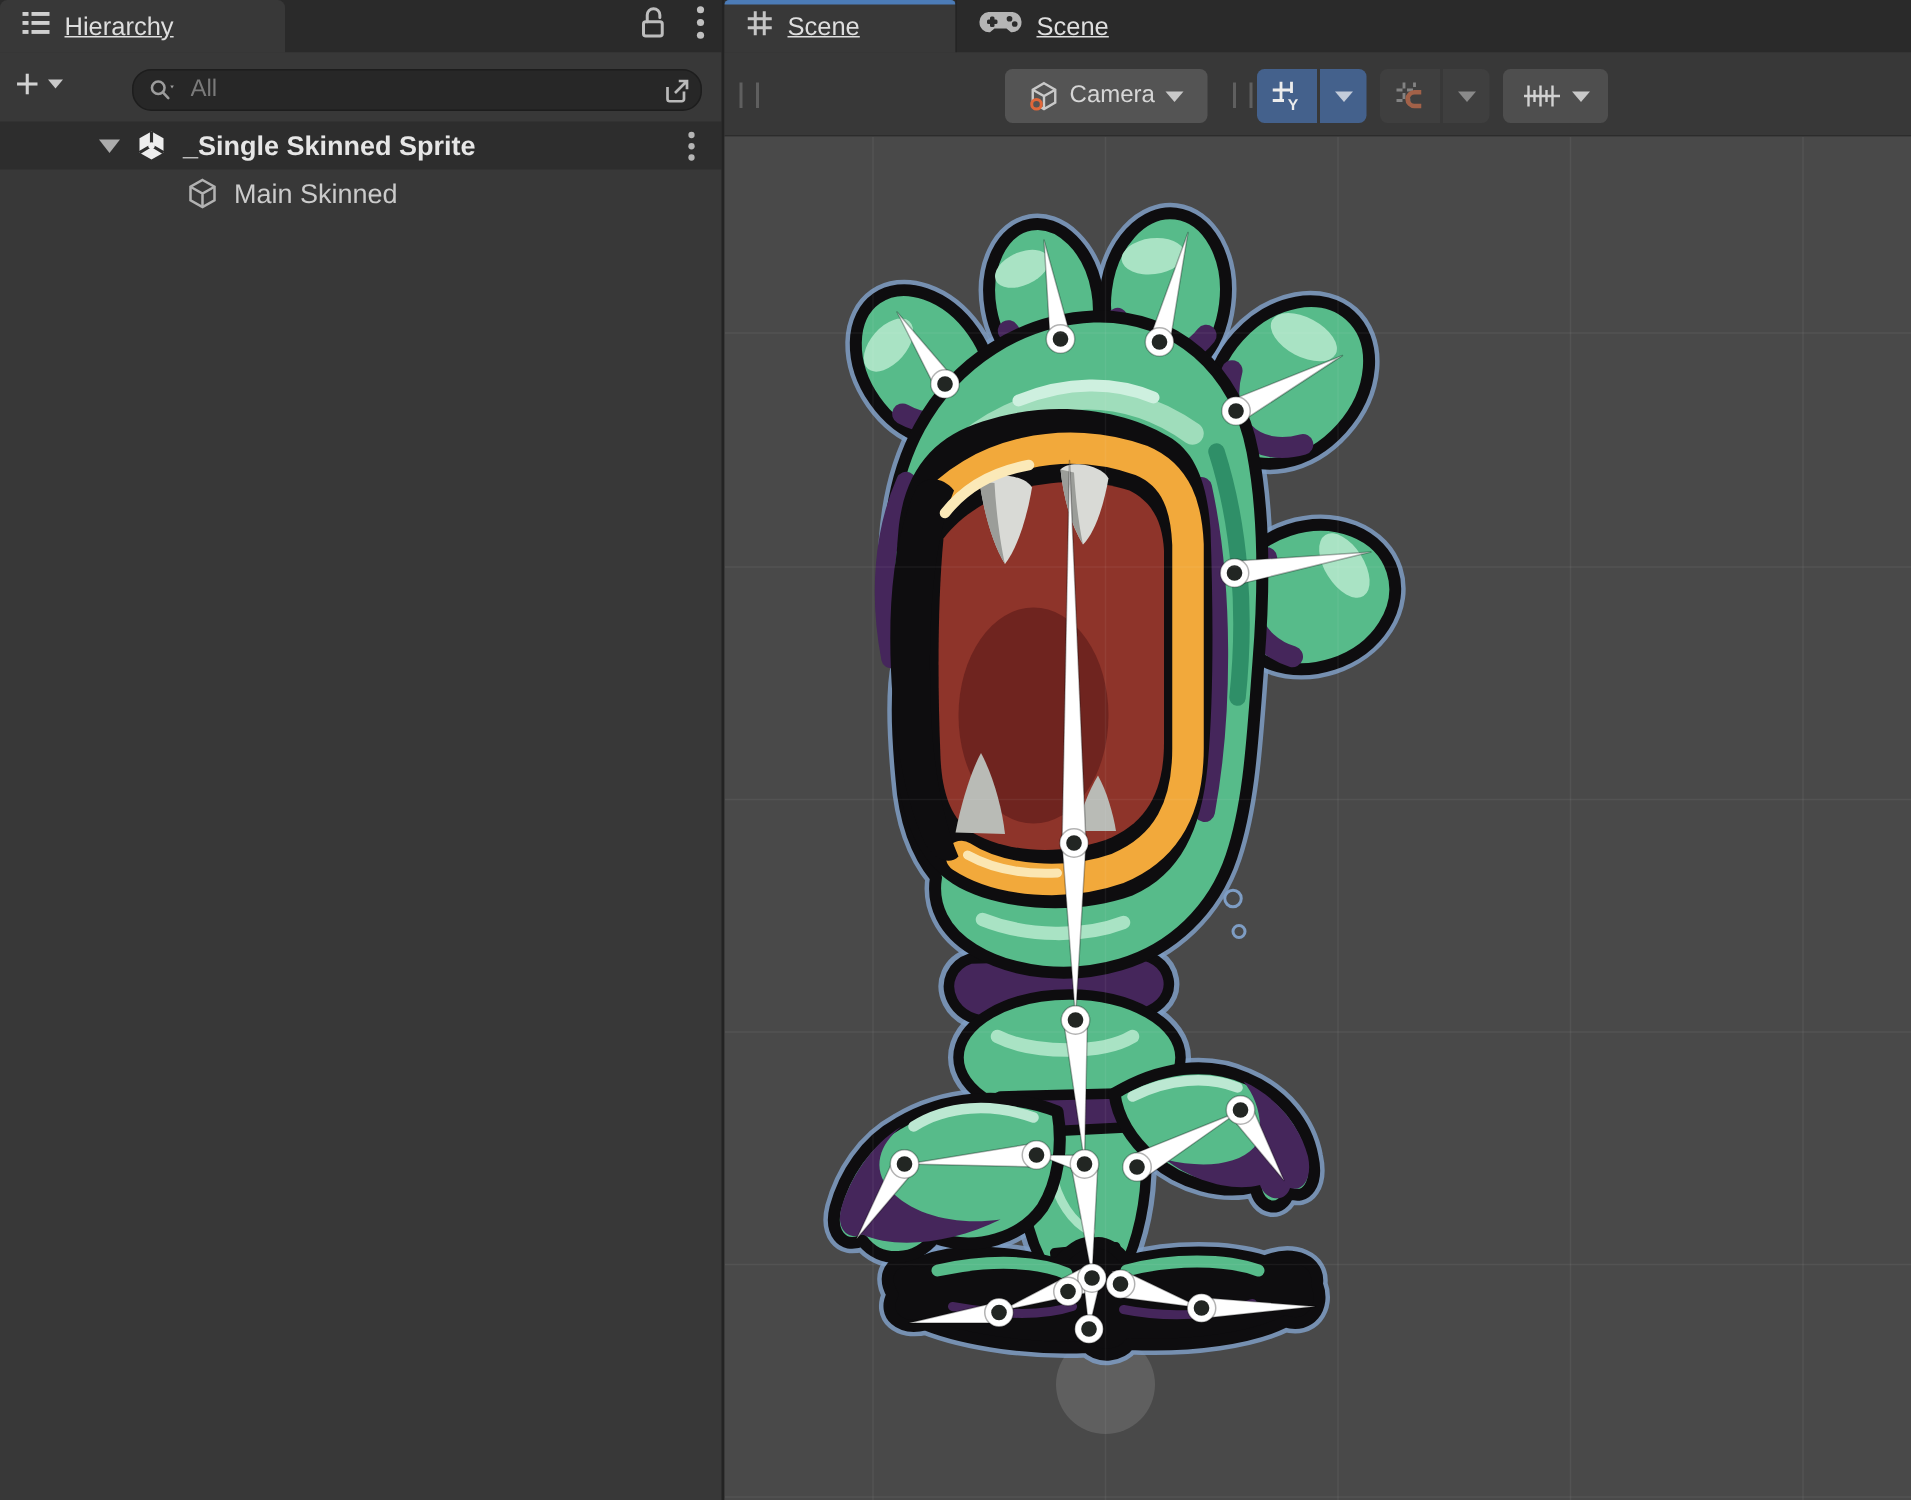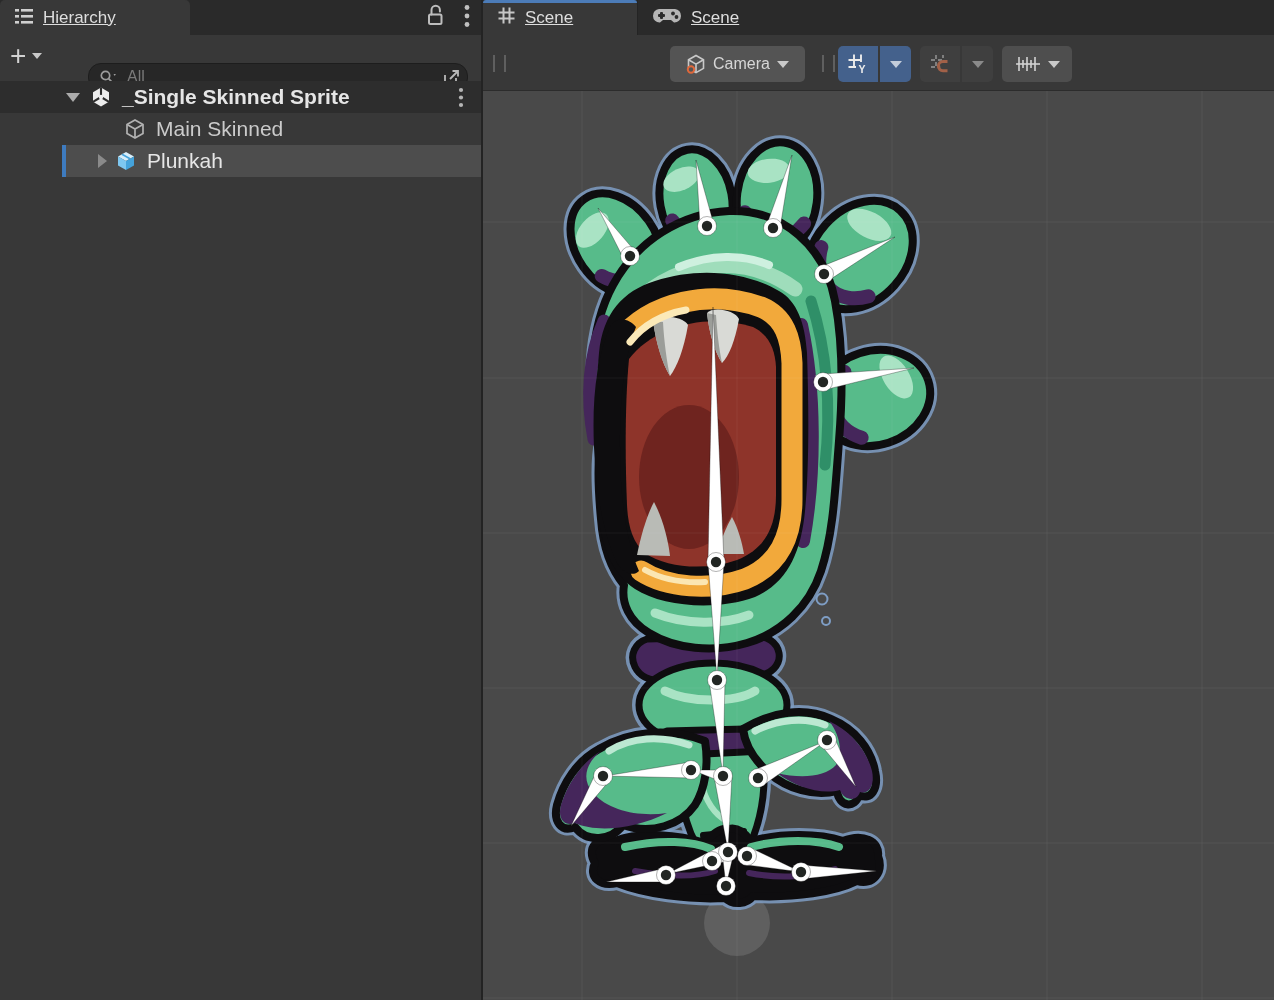--- a/index.html
+++ b/index.html
@@ -19,26 +19,26 @@
   .hier{position:absolute;left:0;top:0;width:481px;height:1000px;background:var(--panel-bg);}
   .tabbar{position:absolute;left:0;top:0;width:100%;height:35px;background:var(--tabbar-bg);}
   .tab{position:absolute;top:0;height:35px;display:flex;align-items:center;gap:9px;padding:0 14px;box-sizing:border-box;}
   .tab.active{background:var(--panel-bg);border-radius:5px 5px 0 0;}
   .tab-label{font-size:17px;color:#DEDEDE;white-space:nowrap;text-decoration:underline;}
   .hier .tab{left:0;width:190px;}
   .tabbar-actions{position:absolute;right:10px;top:0;height:35px;display:flex;align-items:center;gap:16px;}
   .hier-toolbar{position:absolute;left:0;top:35px;width:100%;height:46px;background:var(--panel-bg);}
   .plus-btn{position:absolute;left:10px;top:8px;display:flex;align-items:center;gap:6px;color:#D2D2D2;}
   .plus-glyph{font-size:28px;line-height:26px;font-weight:400;}
-  .searchbox{position:absolute;left:88px;top:28px;width:380px;height:28px;box-sizing:border-box;background:#272727;
+  .searchbox{position:absolute;left:88px;top:11px;width:380px;height:28px;box-sizing:border-box;background:#272727;
              border:1px solid #1D1D1D;border-radius:13px;display:flex;align-items:center;padding:0 6px 0 10px;}
   .searchbox input{flex:1;background:transparent;border:0;outline:0;color:#CFCFCF;font-size:16px;font-family:inherit;min-width:0;}
   .searchbox input::placeholder{color:#7A7A7A;opacity:1;}
   .rows{position:absolute;left:0;top:81px;width:100%;}
-  .row{position:relative;height:32px;display:flex;align-items:center;font-size:21px;color:#CBCBCB;}
+  .row{position:relative;height:32px;display:flex;align-items:center;font-size:18px;color:#CBCBCB;}
   .row .licon{display:flex;align-items:center;justify-content:center;width:26px;height:26px;flex:none;}
   .row-label{margin-left:8px;white-space:nowrap;}
   .row.header{background:var(--header-row-bg);color:#E6E6E6;font-weight:bold;}
   .row.header .tri-down{margin-left:66px;margin-right:8px;}
   .row.cam .licon{margin-left:122px;}
   .row.sel .hl{position:absolute;left:62px;right:0;top:0;bottom:0;background:var(--selected-row-bg);}
   .row.sel .bar{position:absolute;left:62px;top:0;bottom:0;width:4px;background:var(--accent-blue);}
   .row.sel .tri-right{margin-left:98px;margin-right:6px;position:relative;}
   .row.sel .licon,.row.sel .row-label{position:relative;}
   .row .kebab-r{position:absolute;right:16px;top:6px;}
@@ -152,34 +152,20 @@
         </span>
       </div>
       <div class="row cam">
         <span class="licon">
           <svg width="24" height="24" viewBox="0 0 24 24">
             <path d="M12 3 L20 7.5 V16.5 L12 21 L4 16.5 V7.5 Z" fill="none" stroke="#B2B2B2" stroke-width="1.7"></path>
             <path d="M4 7.5 L12 12 L20 7.5 M12 12 V21" fill="none" stroke="#B2B2B2" stroke-width="1.7"></path>
           </svg>
         </span>
         <span class="row-label">Main Skinned</span>
-      </div>
-      <div class="row sel">
-        <span class="hl"></span>
-        <span class="bar"></span>
-        <span class="tri-right"></span>
-        <span class="licon">
-          <svg width="24" height="24" viewBox="0 0 24 24">
-            <path d="M12 3 L20 7.5 L12 12 L4 7.5 Z" fill="#D8EFFB"></path>
-            <path d="M4 7.5 L12 12 V21 L4 16.5 Z" fill="#7EC7F0"></path>
-            <path d="M20 7.5 L12 12 V21 L20 16.5 Z" fill="#45A3DB"></path>
-            <path d="M8 5.2 L16 9.7" stroke="#45A3DB" stroke-width="1.6"></path>
-          </svg>
-        </span>
-        <span class="row-label" style="color:#E6E6E6;">Plunkah</span>
       </div>
     </div>
   </div>
 
   <div class="divider"></div>
 
   <div class="scene">
     <div class="tabbar">
       <div class="tab active scene-tab">
         <span class="tab-topline"></span>

